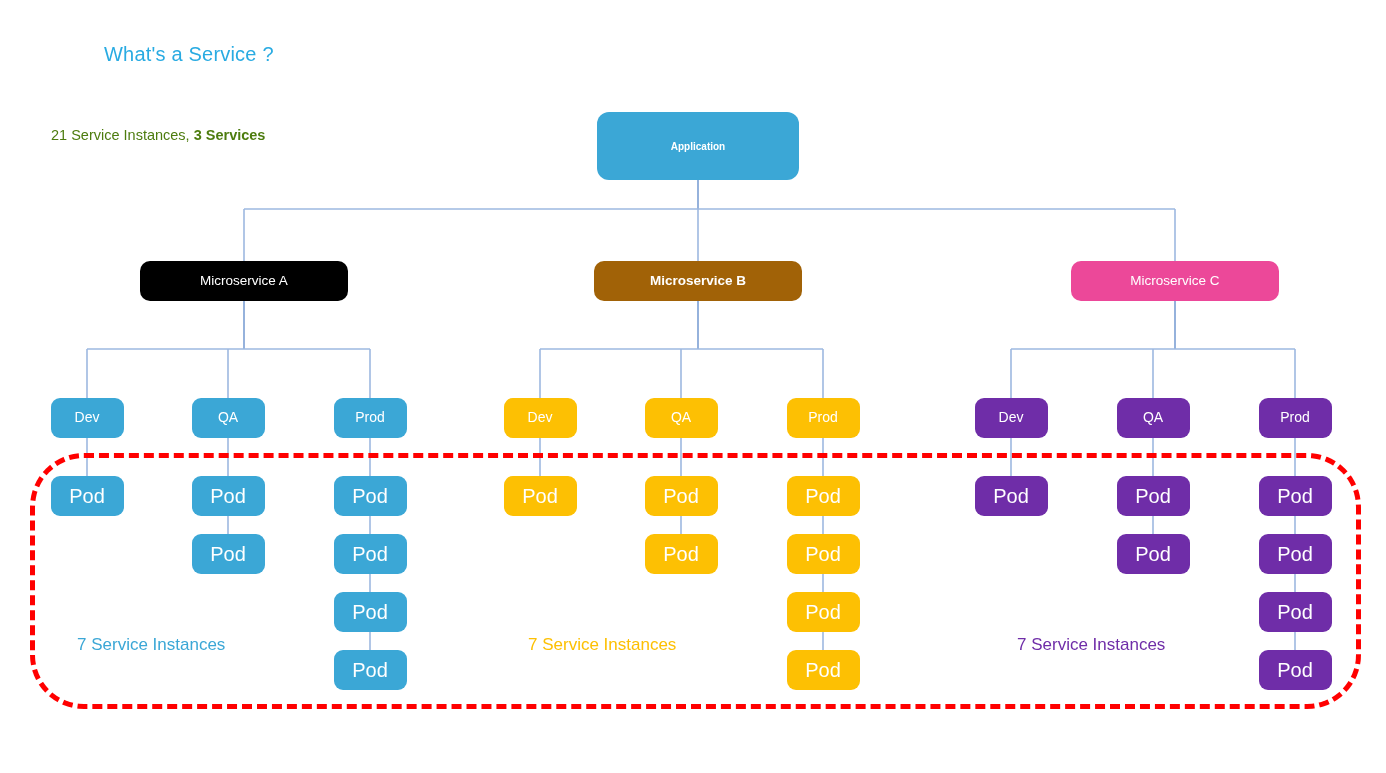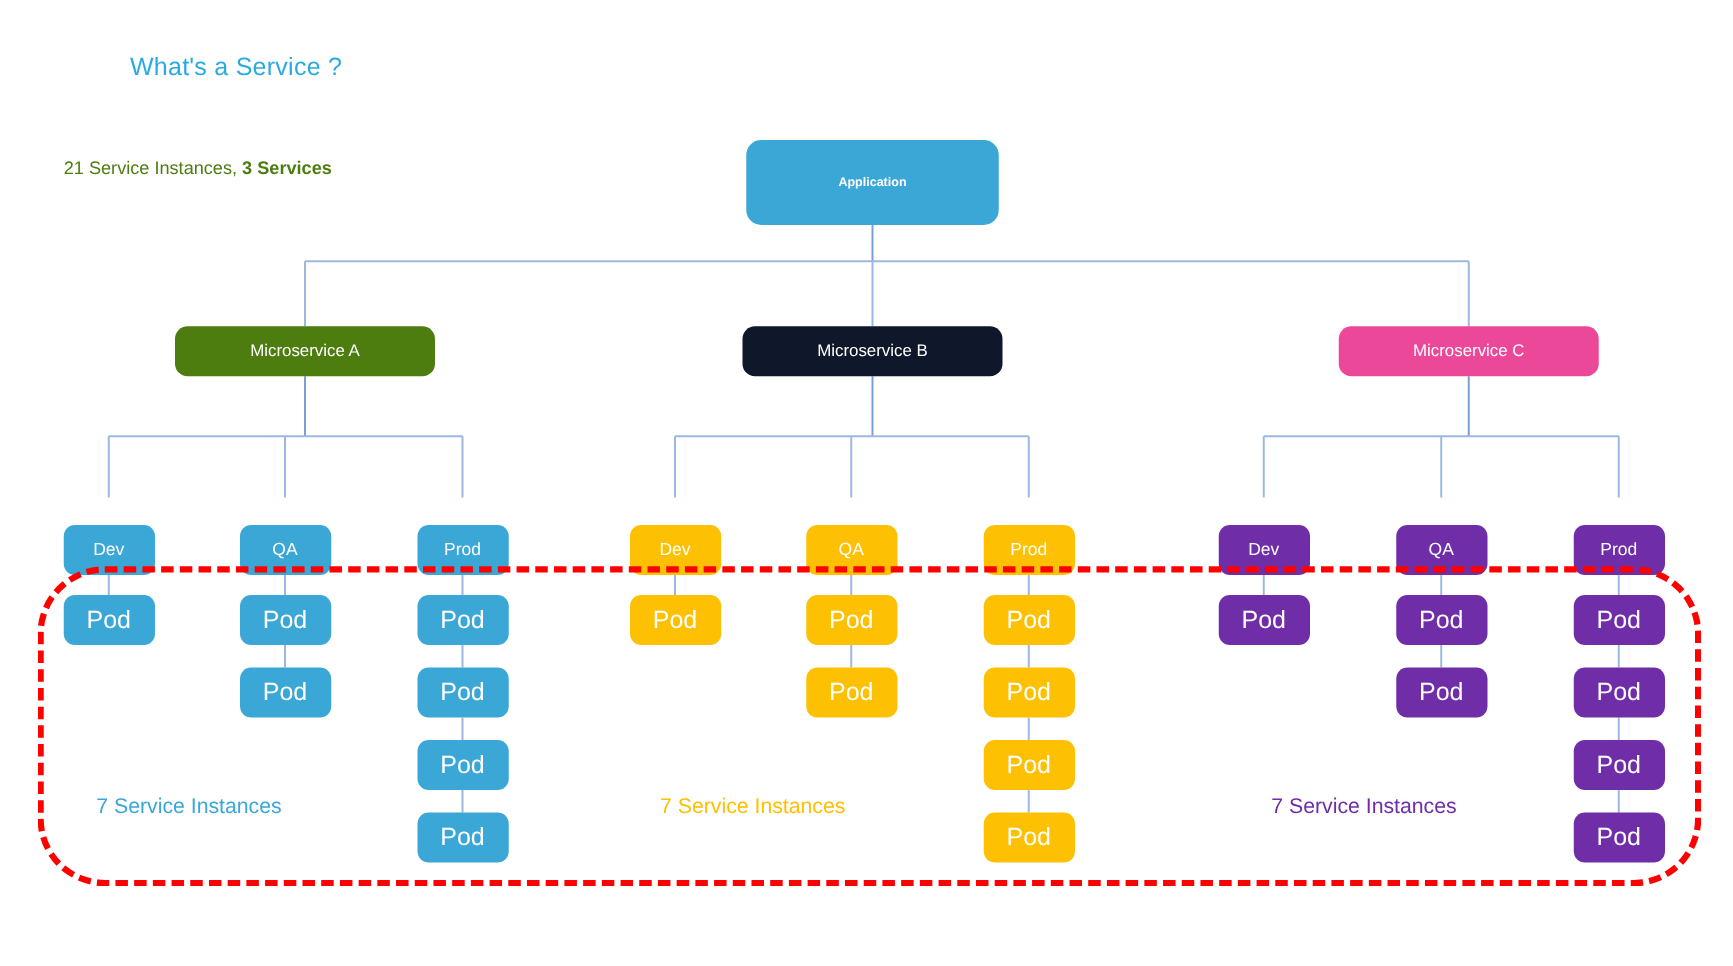--- a/index.html
+++ b/index.html
@@ -70,21 +70,20 @@
     font-size: 10px;
     font-weight: bold;
   }
   .node.micro {
     border-radius: 10px;
     font-size: 13.5px;
   }
   .node.env {
     border-radius: 9px;
     font-size: 14px;
-    margin-top: 22px;
   }
   .node.pod {
     border-radius: 9px;
     font-size: 20px;
   }
 
   
   .instances-label {
     position: absolute;
     font-size: 17px;
@@ -155,21 +154,21 @@
       <line x1="1295" y1="438" x2="1295" y2="476" stroke="#9DB8E0" stroke-width="1.6"></line>
       <line x1="1295" y1="516" x2="1295" y2="534" stroke="#9DB8E0" stroke-width="1.6"></line>
       <line x1="1295" y1="574" x2="1295" y2="592" stroke="#9DB8E0" stroke-width="1.6"></line>
       <line x1="1295" y1="632" x2="1295" y2="650" stroke="#9DB8E0" stroke-width="1.6"></line>
     </svg>
 
   <div id="nodes">
       <div class="node app" style="left: 597px; top: 112px; width: 202px; height: 68px; background: rgb(59, 167, 214);">
         <span>Application</span>
       </div>
-      <div class="node micro" style="left: 140px; top: 261px; width: 208px; height: 40px; background: #4d7c0f; text-align: right;">
+      <div class="node micro" style="left: 140px; top: 261px; width: 208px; height: 40px; background: #000000; text-align: right;">
         <span>Microservice A</span>
       </div>
       <div class="node env" style="left: 50.5px; top: 398px; width: 73px; height: 40px; background: rgb(59, 167, 214);">
         <span>Dev</span>
       </div>
       <div class="node pod" style="left: 50.5px; top: 476px; width: 73px; height: 40px; background: rgb(59, 167, 214);">
         <span>Pod</span>
       </div>
       <div class="node env" style="left: 191.5px; top: 398px; width: 73px; height: 40px; background: rgb(59, 167, 214);">
         <span>QA</span>
@@ -188,21 +187,21 @@
       </div>
       <div class="node pod" style="left: 333.5px; top: 534px; width: 73px; height: 40px; background: rgb(59, 167, 214);">
         <span>Pod</span>
       </div>
       <div class="node pod" style="left: 333.5px; top: 592px; width: 73px; height: 40px; background: rgb(59, 167, 214);">
         <span>Pod</span>
       </div>
       <div class="node pod" style="left: 333.5px; top: 650px; width: 73px; height: 40px; background: rgb(59, 167, 214);">
         <span>Pod</span>
       </div>
-      <div class="node micro" style="left: 594px; top: 261px; width: 208px; height: 40px; background: #0f172a;">
+      <div class="node micro" style="left: 594px; top: 261px; width: 208px; height: 40px; background: #a16207; font-weight: bold;">
         <span>Microservice B</span>
       </div>
       <div class="node env" style="left: 503.5px; top: 398px; width: 73px; height: 40px; background: rgb(253, 192, 3);">
         <span>Dev</span>
       </div>
       <div class="node pod" style="left: 503.5px; top: 476px; width: 73px; height: 40px; background: rgb(253, 192, 3);">
         <span>Pod</span>
       </div>
       <div class="node env" style="left: 644.5px; top: 398px; width: 73px; height: 40px; background: rgb(253, 192, 3);">
         <span>QA</span>

